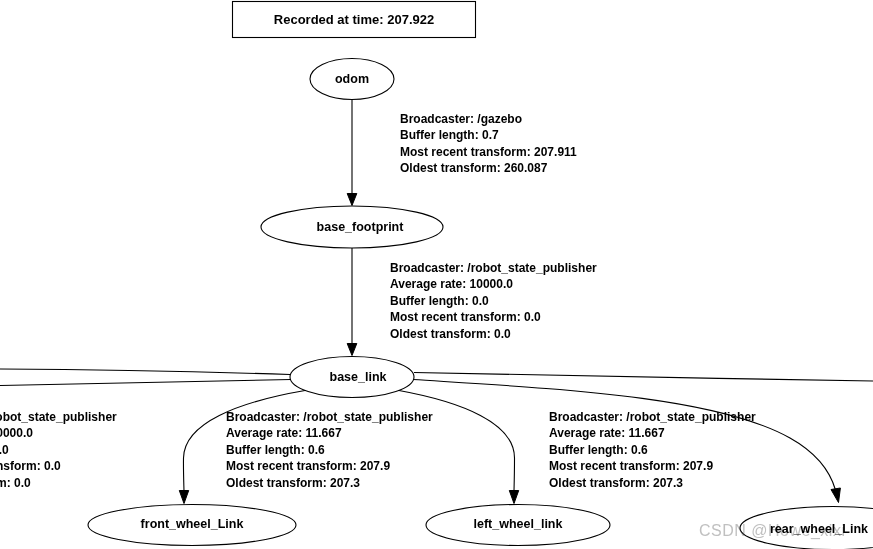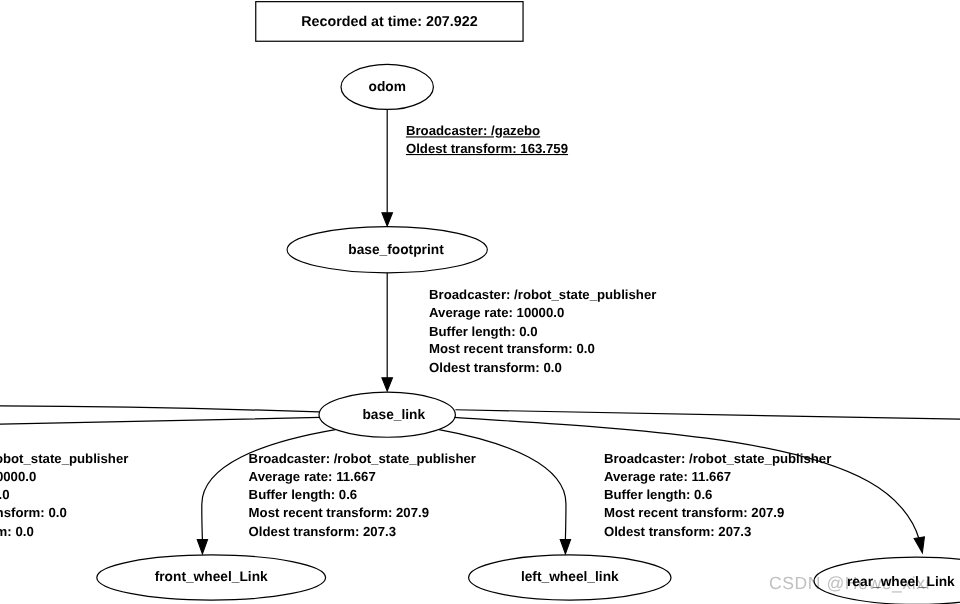--- a/index.html
+++ b/index.html
@@ -82,23 +82,25 @@
 
   <div class="txt title-box-label">Recorded at time: 207.922</div>
 
   <div class="txt node-label" style="left:352px; top:79px;">odom</div>
   <div class="txt node-label" style="left:360px; top:227px;">base_footprint</div>
   <div class="txt node-label" style="left:352px; top:377px;padding-left:12px;">base_link</div>
   <div class="txt node-label" style="left:192px; top:524px;">front_wheel_Link</div>
   <div class="txt node-label" style="left:518px; top:524px;">left_wheel_link</div>
   <div class="txt node-label clipped" style="left:770px; top:529px;">rear_wheel_Link</div>
 
-  <div class="txt edge-label" style="left:369px; top:111px;text-decoration:underline;">
+  <div class="txt edge-label" style="left:400px; top:111px;">
     <div>Broadcaster: /gazebo</div>
-    <div>Oldest transform: 163.759</div>
+    <div>Buffer length: 0.7</div>
+    <div>Most recent transform: 207.911</div>
+    <div>Oldest transform: 260.087</div>
   </div>
 
   <div class="txt edge-label" style="left:390px; top:260px;">
     <div>Broadcaster: /robot_state_publisher</div>
     <div>Average rate: 10000.0</div>
     <div>Buffer length: 0.0</div>
     <div>Most recent transform: 0.0</div>
     <div>Oldest transform: 0.0</div>
   </div>
 

